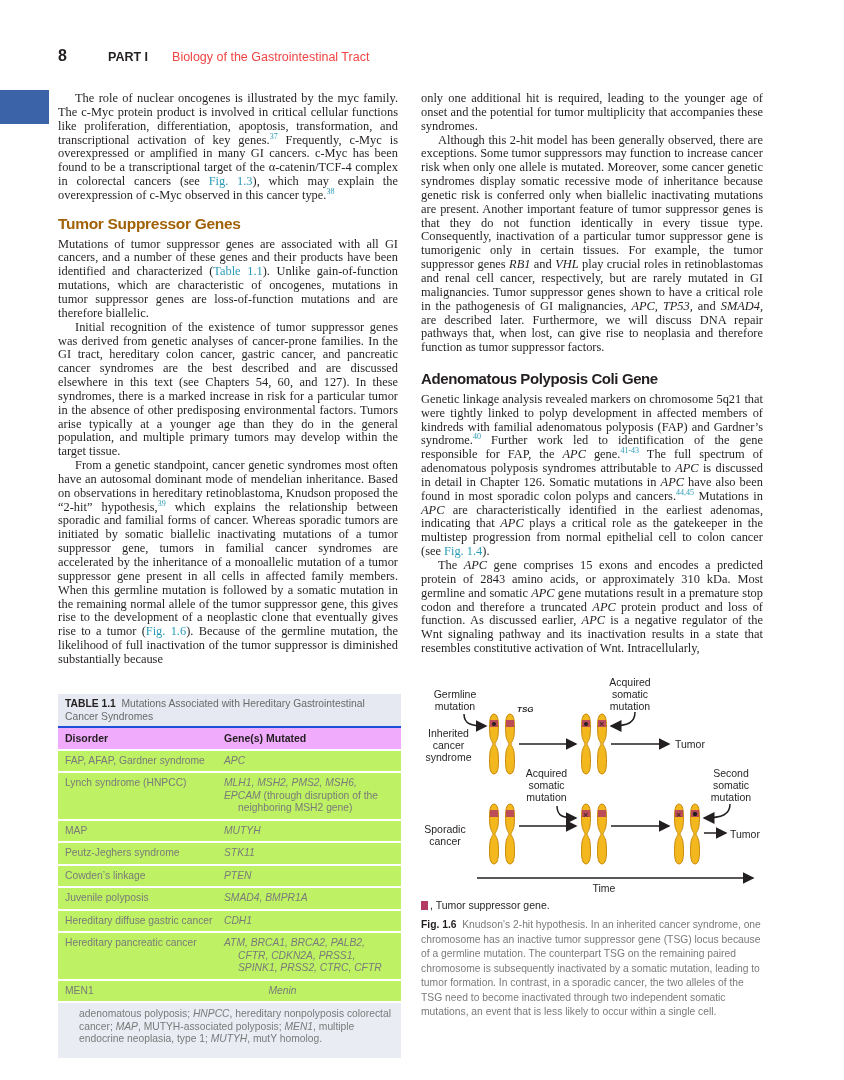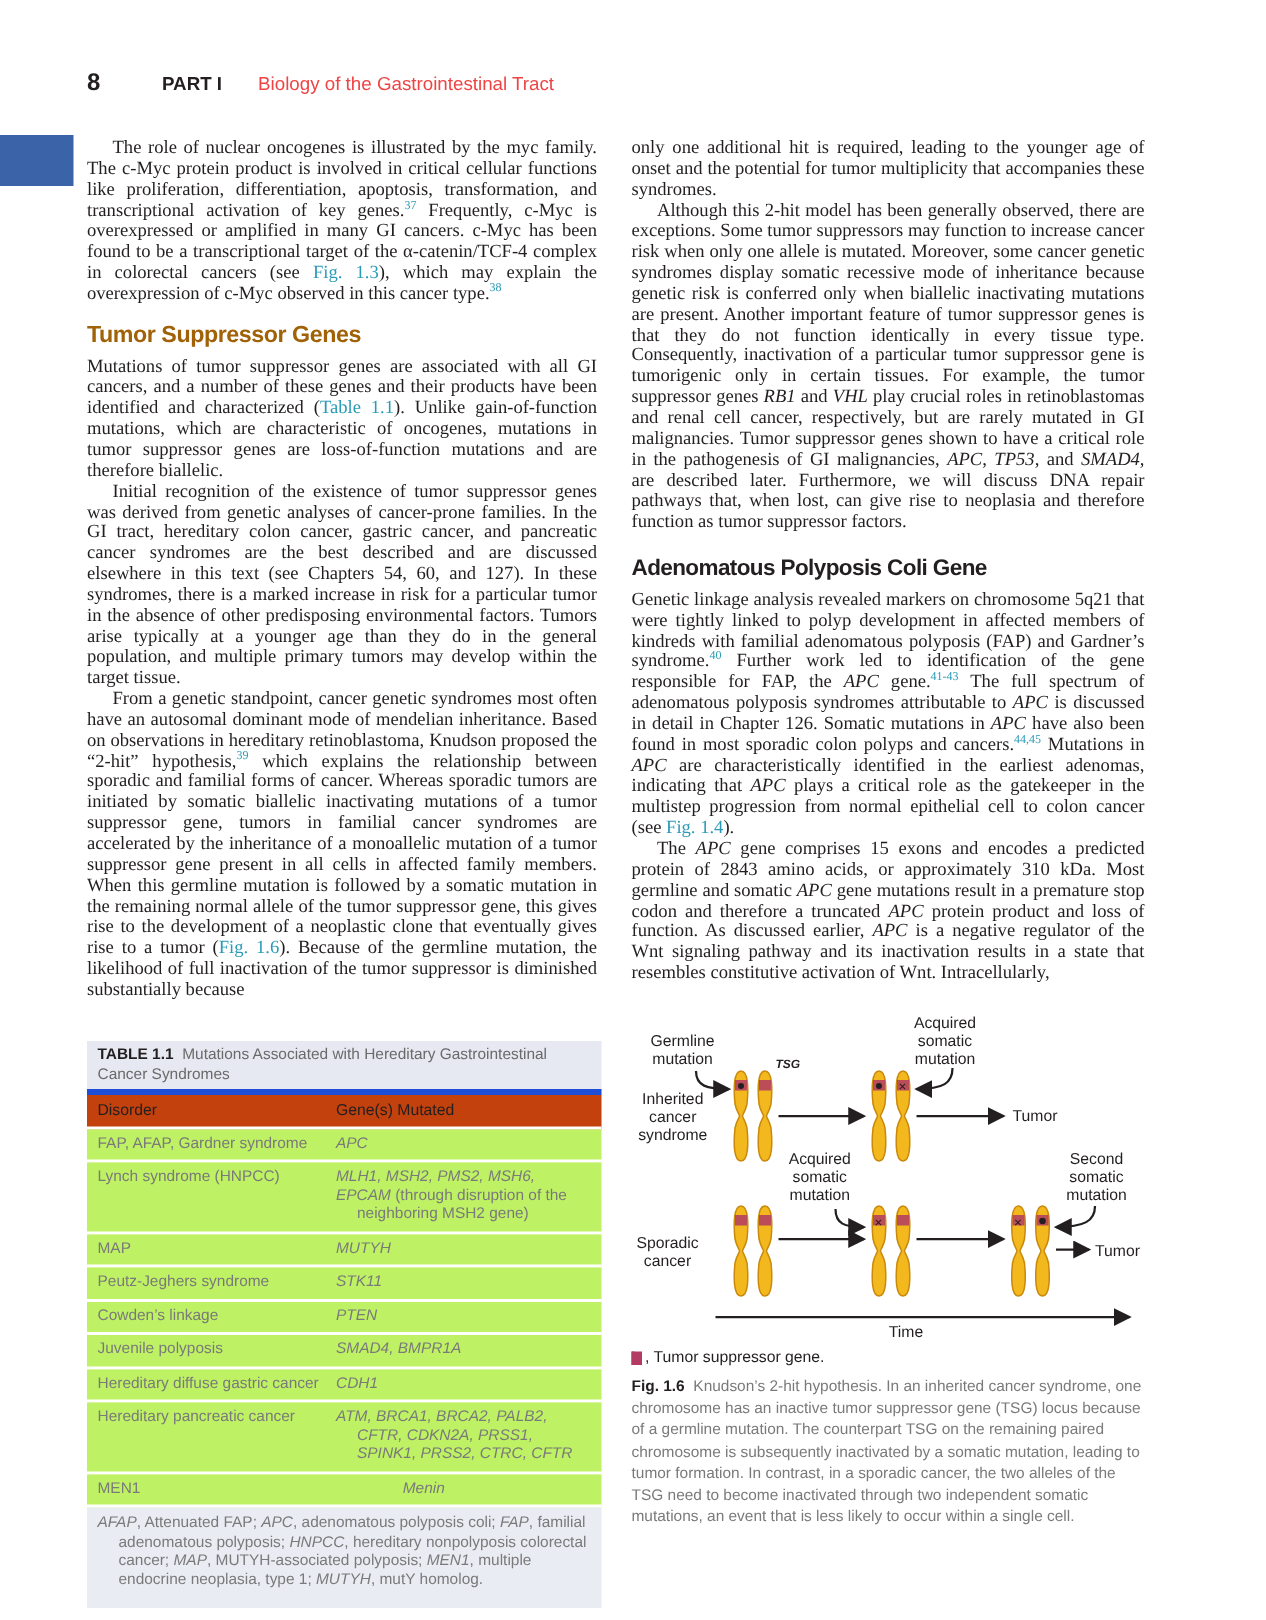--- a/index.html
+++ b/index.html
@@ -20,28 +20,28 @@
   .col p.ind { text-indent: 17px; }
   .ref { color: #2a9bb7; font-size: 8px; vertical-align: 5px; line-height: 0; }
   .link { color: #2a9bb7; }
   i { font-style: italic; }
 
   .h-major { font-family: "Liberation Sans", sans-serif; font-weight: bold; font-size: 15.5px; letter-spacing: -0.3px; margin: 14px 0 7px 0; color: #a16207; }
   .h-minor { font-family: "Liberation Sans", sans-serif; font-size: 15px; letter-spacing: -0.4px; margin: 17px 0 7px 0; color: #231f20; }
 
   
   .table-box { position: absolute; left: 58px; top: 694px; width: 343px; font-family: "Liberation Sans", sans-serif; font-size: 10.3px; color: #7a7a7a; }
-  .t-caption { background: #e6e9f1; padding: 4px 7px 3px 7px; line-height: 12.5px; border-bottom: 4px solid #1d4ed8; color: #6a6a6a; }
+  .t-caption { background: #e6e9f1; padding: 4px 7px 3px 7px; line-height: 12.5px; border-bottom: 2px solid #1d4ed8; color: #6a6a6a; }
   .t-caption b { color: #231f20; font-weight: bold; }
   .t-row { display: flex; background: #bef264; border-bottom: 2px solid #ffffff; line-height: 12.5px; }
   .t-row .c1 { width: 162px; padding: 4px 7px; }
   .t-row .c2 { flex: 1; padding: 4px 4px; font-style: italic; }
   .t-row .c2 .ni { font-style: normal; }
   .t-row .c2 .cont { padding-left: 14px; }
-  .t-head { background: #c2410c; color: #231f20; font-weight: normal; font-size: 10.5px; justify-content: flex-end; }
+  .t-head { background: #f0abfc; color: #231f20; font-weight: bold; font-size: 10.5px; justify-content: flex-end; }
   .t-head .c2 { font-style: normal; }
   .t-foot { background: #e9ecf3; padding: 5px 7px 12px 7px; line-height: 12.5px; color: #7a7a7a; }
   .t-foot .cont { padding-left: 14px; }
 
   
   .figure { position: absolute; left: 421px; top: 676px; width: 345px; height: 225px; font-family: "Liberation Sans", sans-serif; font-size: 10.5px; color: #231f20; }
   .fig-label { position: absolute; text-align: center; line-height: 12px; }
   .fig-svg { position: absolute; left: 0; top: 0; }
   .legend { position: absolute; left: 421px; top: 899px; font-family: "Liberation Sans", sans-serif; font-size: 10.5px; color: #231f20; display: flex; align-items: center; }
   .legend-swatch { display: inline-block; width: 7px; height: 9px; background: #b23a63; margin-right: 2px; border-left: 2px solid #b23a63; }
@@ -122,21 +122,20 @@
         <div>ATM, BRCA1, BRCA2, PALB2,</div>
         <div class="cont">CFTR, CDKN2A, PRSS1,</div>
         <div class="cont">SPINK1, PRSS2, CTRC, CFTR</div>
       </div>
     </div>
   <div class="t-row">
       <div class="c1">MEN1</div>
       <div class="c2" style="text-align:center;padding-right:60px">Menin</div>
     </div>
   <div class="t-foot">
-    <div><i>AFAP</i><span>, Attenuated FAP; </span><i>APC</i><span>, adenomatous polyposis coli; </span><i>FAP</i><span>, familial</span></div>
     <div class="cont"><span>adenomatous polyposis; </span><i>HNPCC</i><span>, hereditary nonpolyposis colorectal cancer; </span><i>MAP</i><span>, MUTYH-associated polyposis; </span><i>MEN1</i><span>, multiple endocrine neoplasia, type 1; </span><i>MUTYH</i><span>, mutY homolog.</span></div>
   </div>
 </div>
 
 <div class="figure">
   <svg class="fig-svg" width="345" height="225" viewBox="0 0 345 225">
     <defs>
       <marker id="ah" markerWidth="8" markerHeight="8" refX="7" refY="4" orient="auto">
           <path d="M0,0 L8,4 L0,8 z" fill="#231f20"></path>
         </marker>

